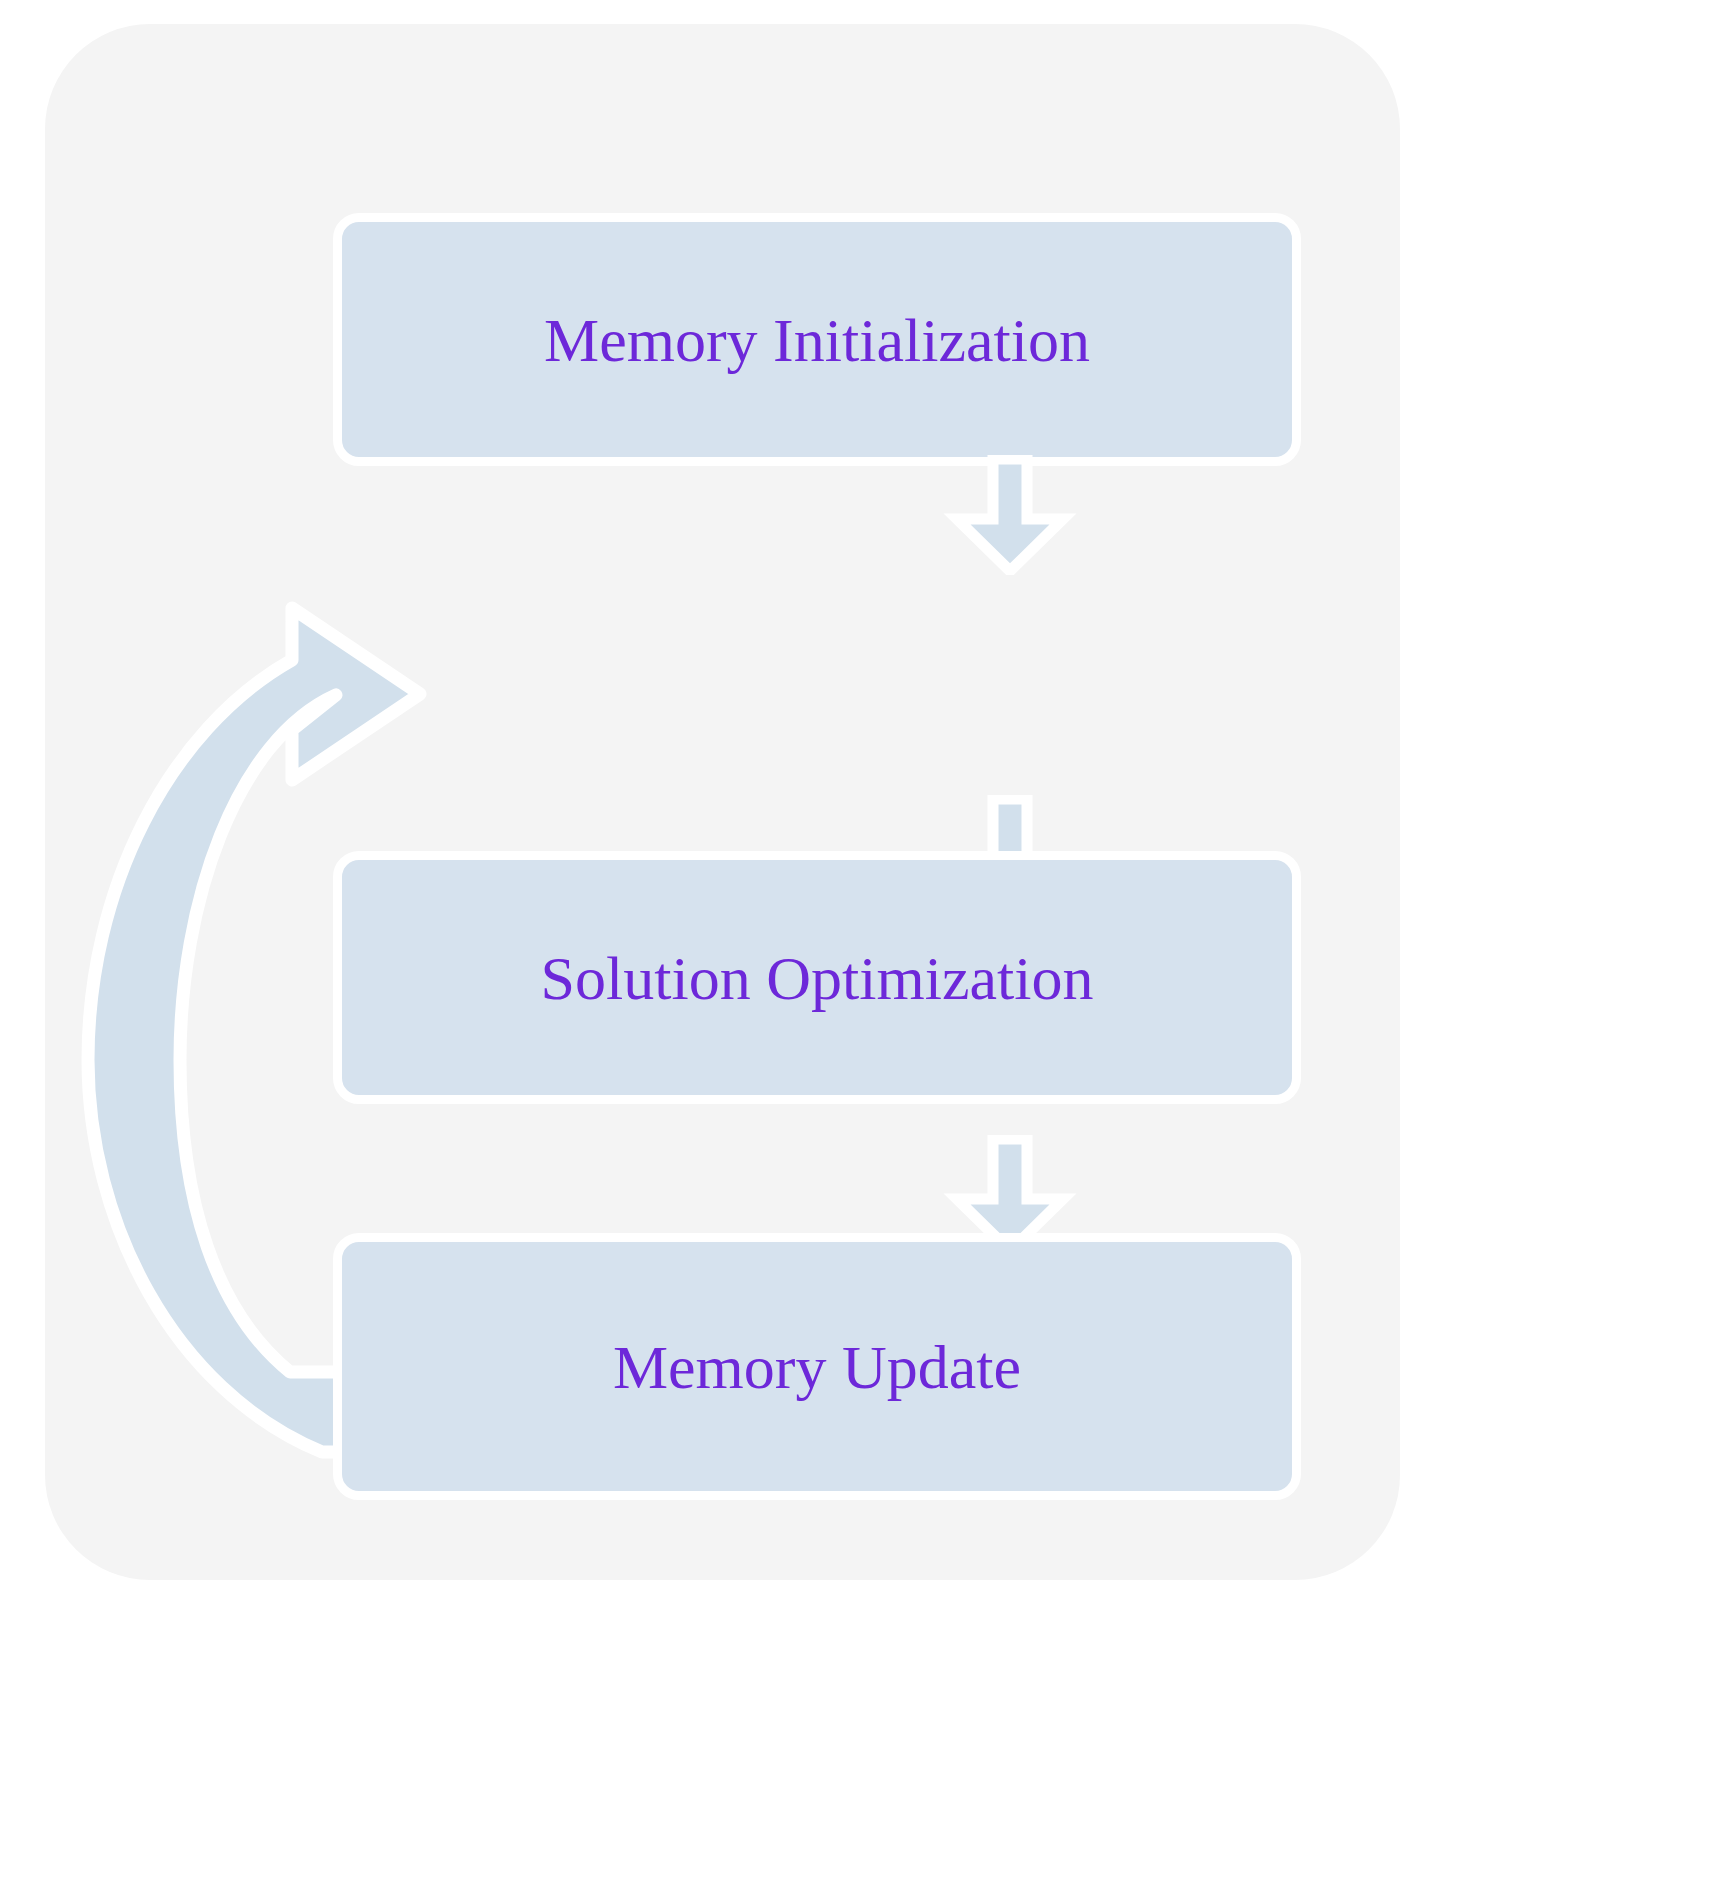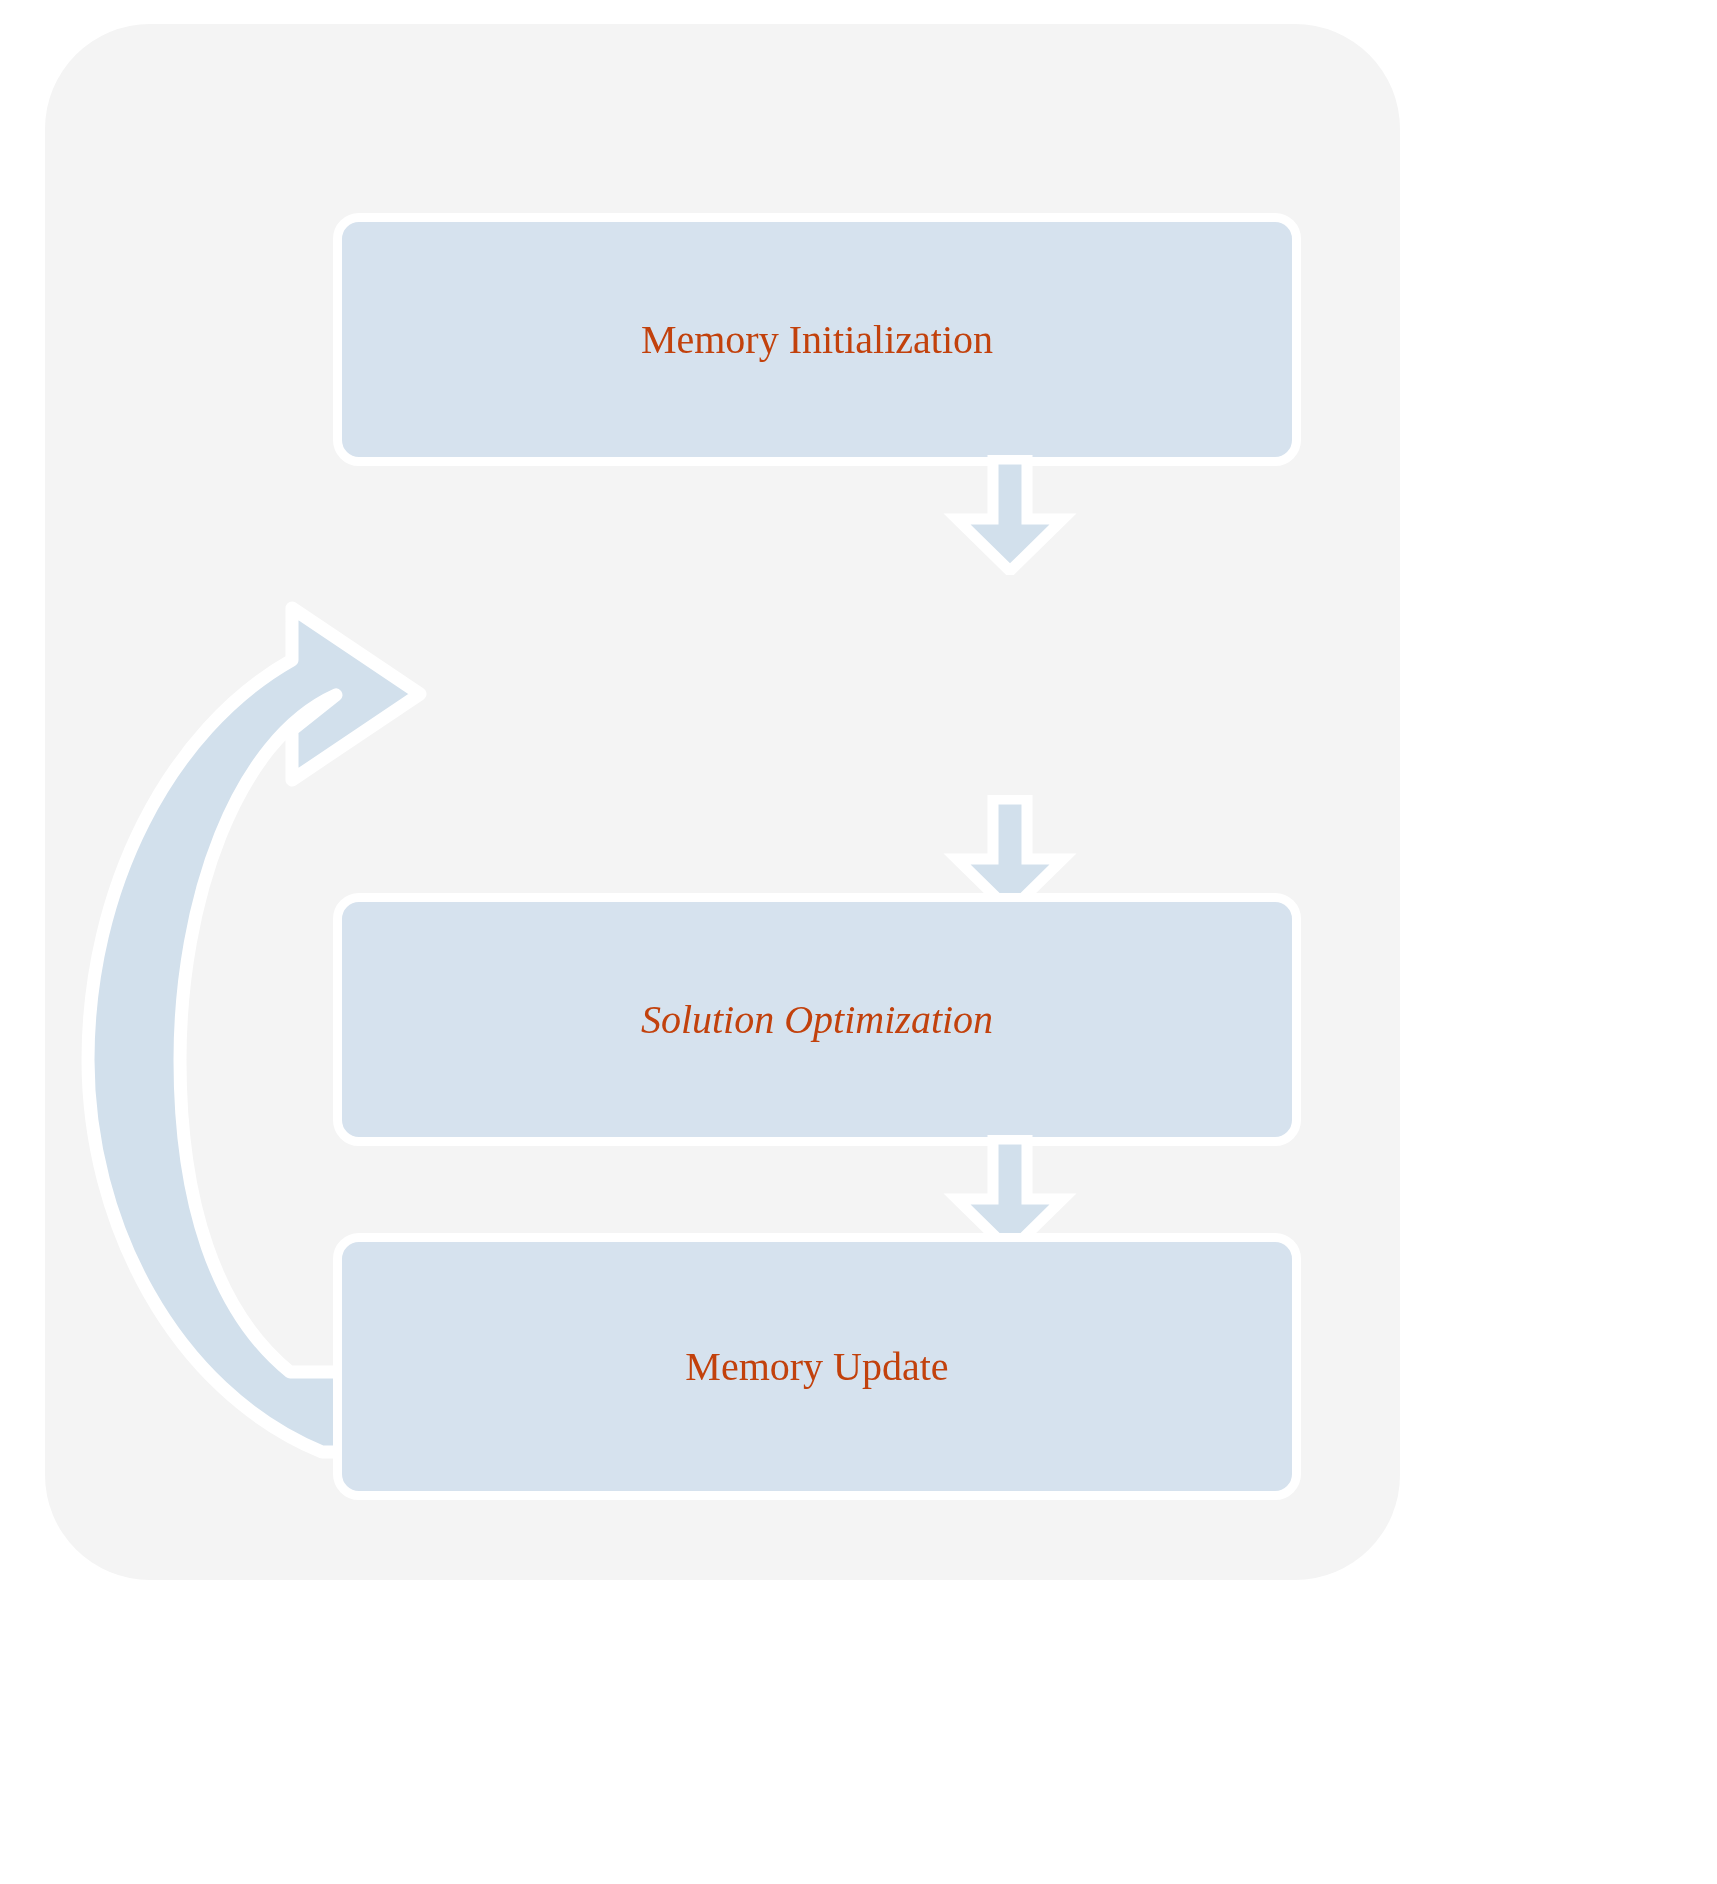--- a/index.html
+++ b/index.html
@@ -47,29 +47,29 @@
     width: 968px;
     background: #d6e2ee;
     border: 9px solid #ffffff;
     border-radius: 26px;
     box-sizing: border-box;
     display: flex;
     align-items: center;
     justify-content: center;
   }
   .node-label {
-    font-size: 40px;
-    color: #c2410c;
+    font-size: 62px;
+    color: #6d28d9;
     font-family: "Liberation Serif", "DejaVu Serif", serif;
     line-height: 1;
     white-space: nowrap;
   }
   #node-0 { top: 213px;  height: 253px; }
   #node-1 { top: 553px;  height: 253px; }
-  #node-2 { top: 893px;  height: 253px; font-style: italic; }
+  #node-2 { top: 851px;  height: 253px; }
   #node-3 { top: 1233px; height: 267px; }
 
   
   .down-arrow {
     position: absolute;
     left: 935px;
     width: 150px;
     height: 120px;
   }
   #arrow-0 { top: 455px; }

